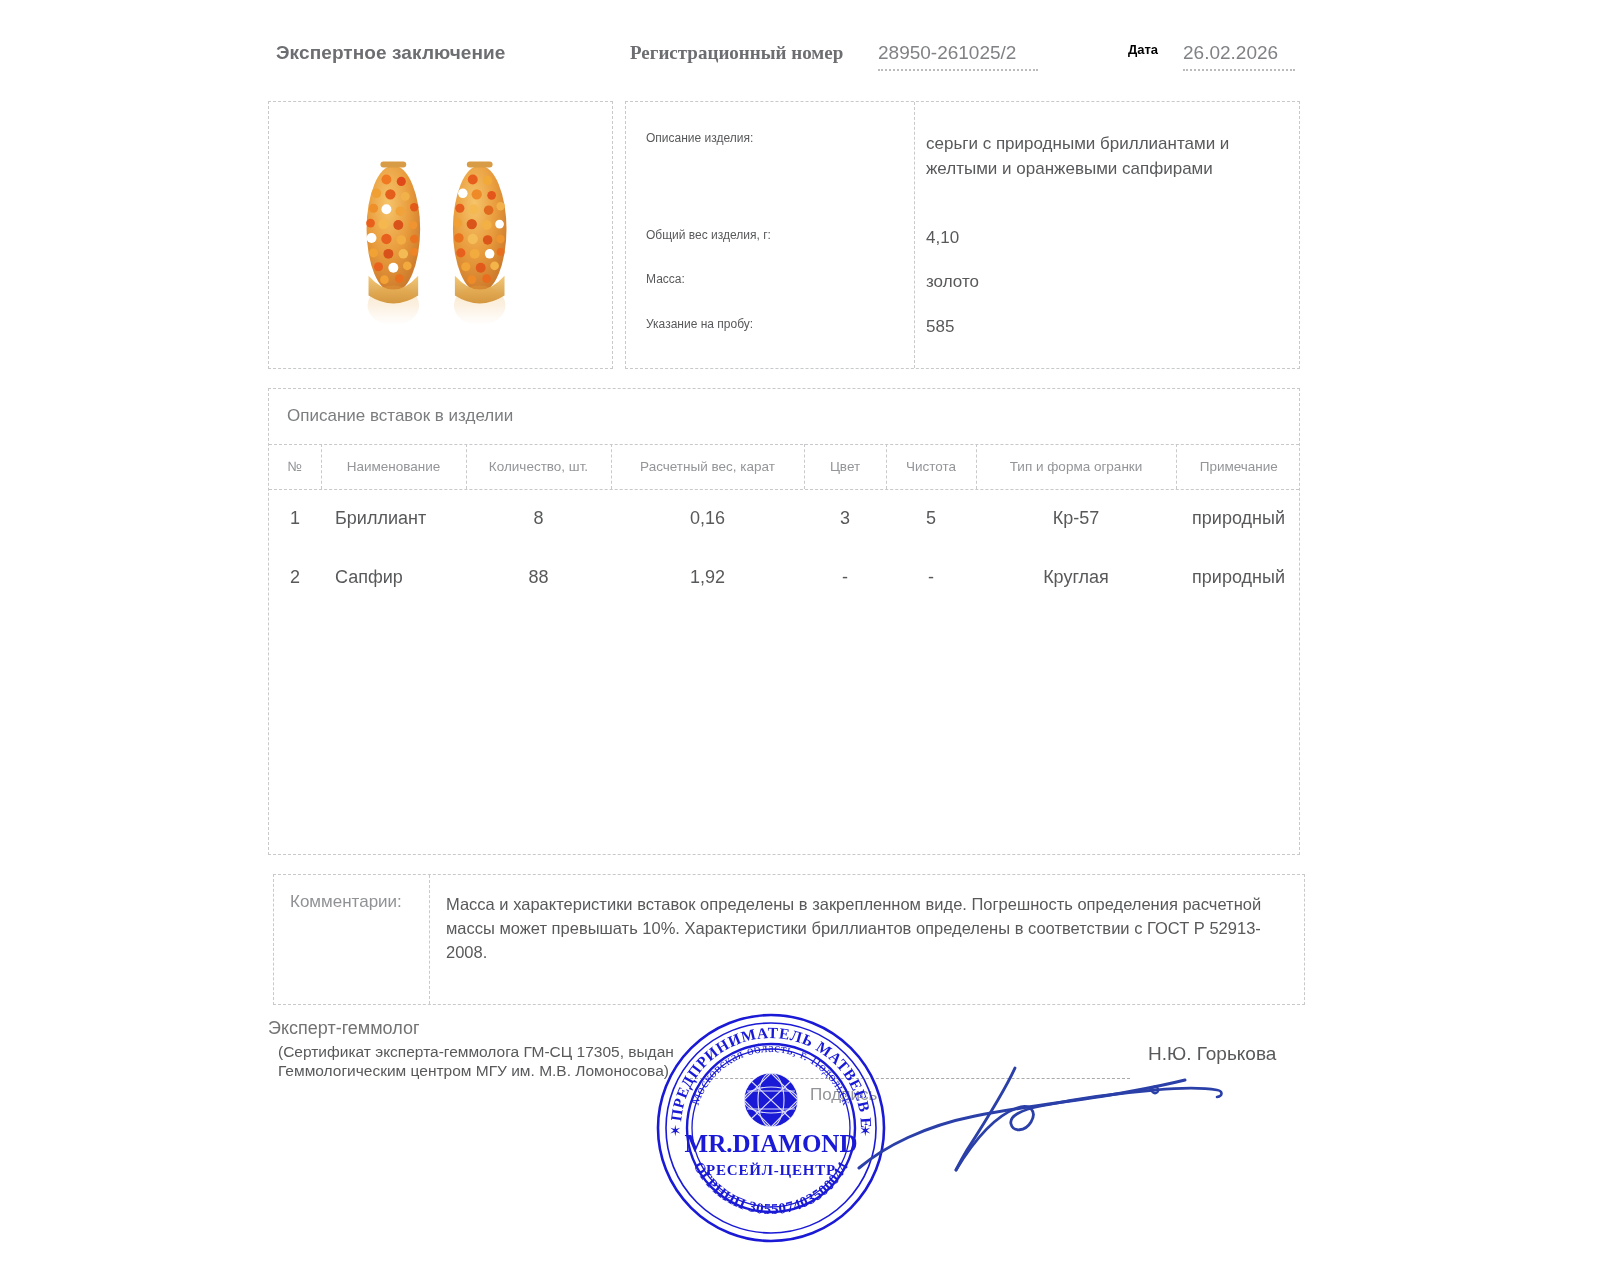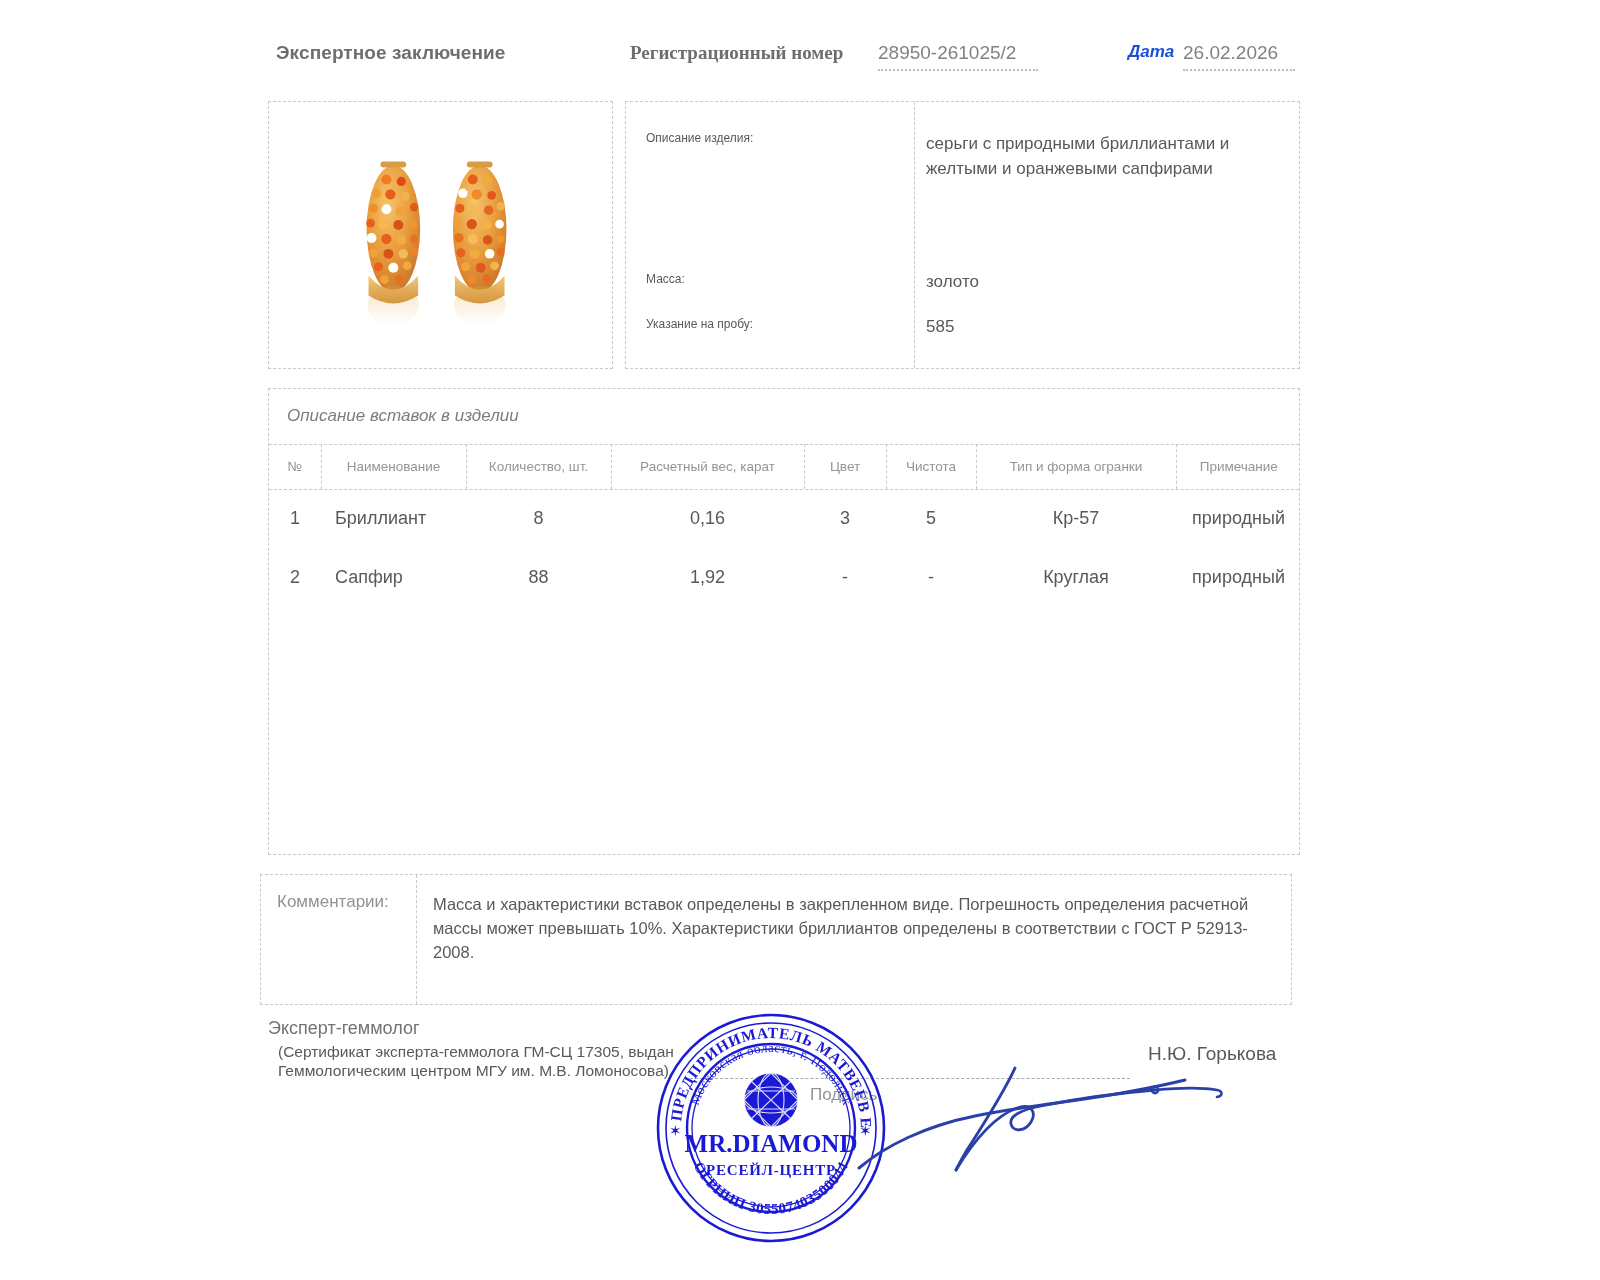--- a/index.html
+++ b/index.html
@@ -52,24 +52,23 @@
     font-size: 19px;
     color: #808285;
     padding-bottom: 5px;
     border-bottom: 2px dotted #b9bbbd;
     min-width: 160px;
     text-align: left;
   }
   .hdr-date-label {
     position: absolute;
     left: 860px; top: 4px;
-    font-size: 17px;
+    font-size: 13px;
     font-weight: bold;
-    color: #1d4ed8;
-    font-style: italic;
+    color: #000000;
   }
   .hdr-date-value {
     position: absolute;
     left: 915px; top: 4px;
     font-size: 19px;
     color: #808285;
     padding-bottom: 5px;
     border-bottom: 2px dotted #b9bbbd;
     min-width: 112px;
   }
@@ -139,21 +138,20 @@
     top: 388px;
     width: 1032px;
     height: 467px;
   }
   .inserts-title {
     position: absolute;
     left: 18px;
     top: 17px;
     font-size: 17px;
     color: #7b7d7f;
-    font-style: italic;
   }
   .inserts-head-sep {
     position: absolute;
     left: 0; top: 55px;
     width: 100%;
     border-top: 1px dashed #c7c9cb;
   }
   .inserts-head-sep2 {
     position: absolute;
     left: 0; top: 100px;
@@ -187,21 +185,21 @@
     text-align: center;
     vertical-align: middle;
     border: none;
     padding: 0 4px;
     box-sizing: border-box;
   }
   table.ins td.left { text-align: left; padding-left: 14px; }
 
   
   .comments-box {
-    left: 260px;
+    left: 273px;
     top: 874px;
     width: 1032px;
     height: 131px;
   }
   .comments-divider {
     position: absolute;
     left: 155px;
     top: 0;
     width: 0;
     height: 100%;
@@ -388,20 +386,24 @@
   </div>
 
   <div class="dbox info-box">
     <div class="info-divider"></div>
 
     <div class="info-row" style="top:29px;">
       <span class="info-label">Описание изделия:</span>
       <span class="info-value multi">серьги с природными бриллиантами и желтыми и оранжевыми сапфирами</span>
     </div>
 
+    <div class="info-row" style="top:126px;">
+      <span class="info-label">Общий вес изделия, г:</span>
+      <span class="info-value">4,10</span>
+    </div>
 
     <div class="info-row" style="top:170px;">
       <span class="info-label">Масса:</span>
       <span class="info-value">золото</span>
     </div>
 
     <div class="info-row" style="top:215px;">
       <span class="info-label">Указание на пробу:</span>
       <span class="info-value">585</span>
     </div>

